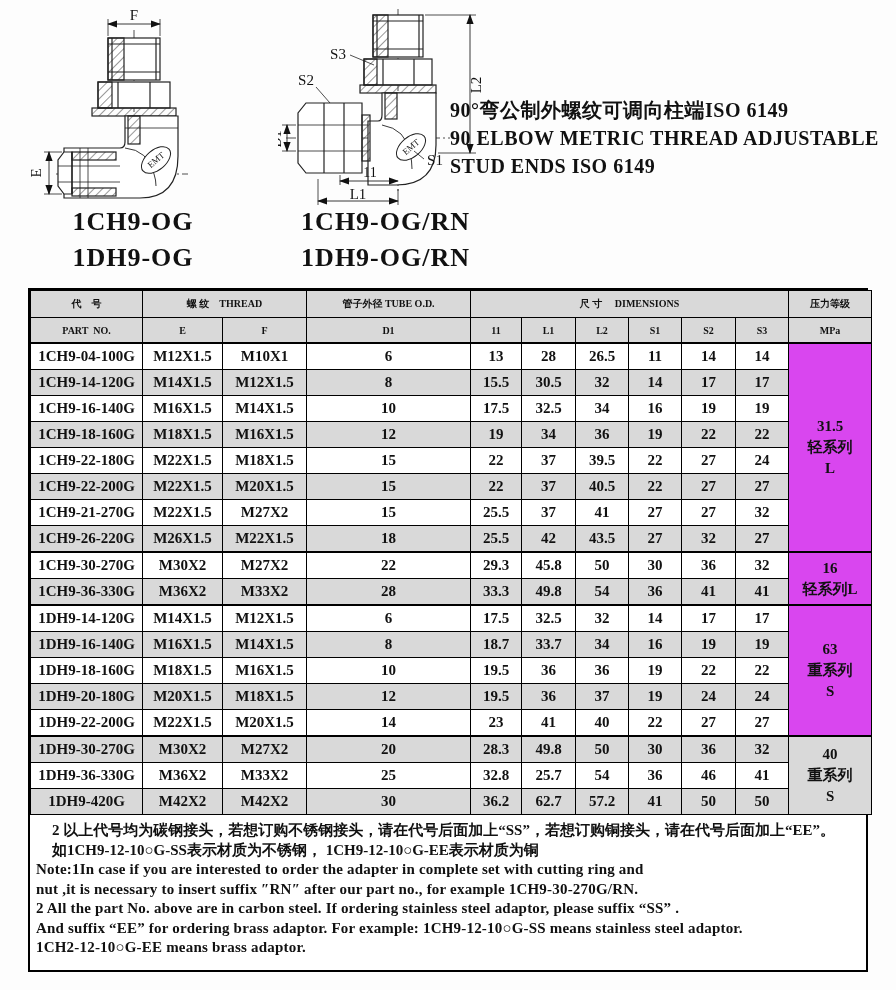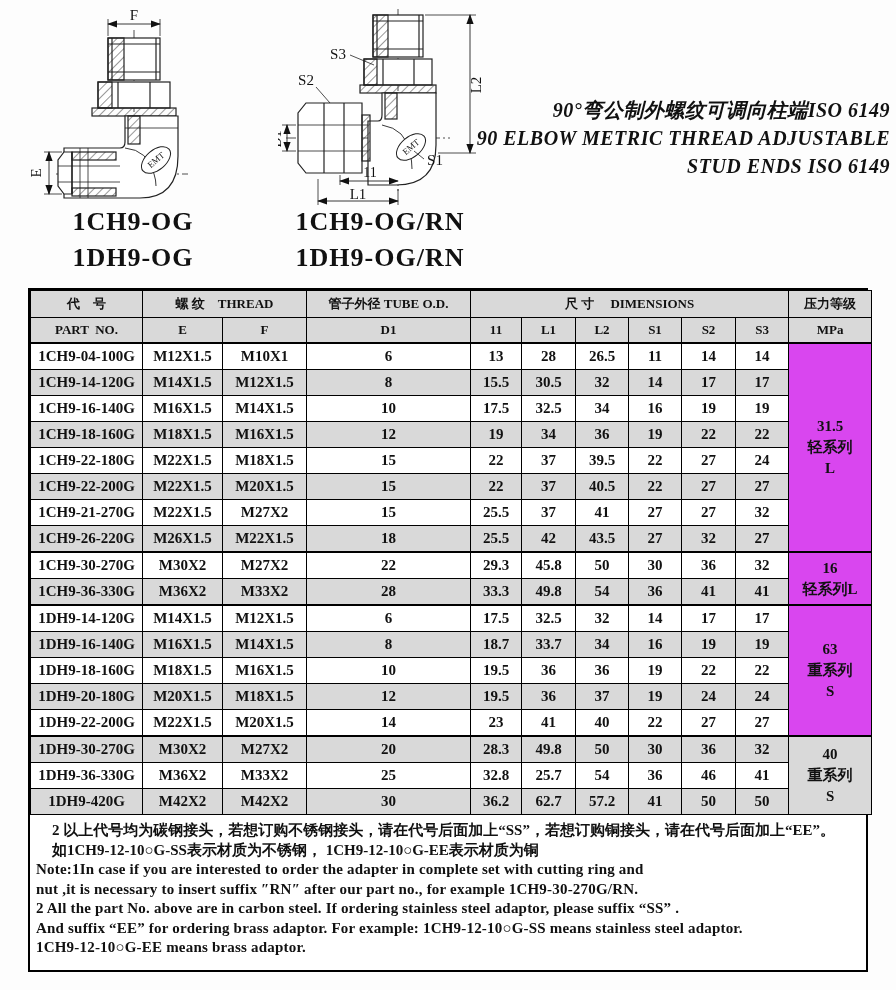--- a/index.html
+++ b/index.html
@@ -2,36 +2,36 @@
 <html><head>
 <meta charset="utf-8">
 <style>
   html,body{margin:0;padding:0;background:#fff;}
   .page{
     position:relative;width:896px;height:990px;background:#fdfdfd;
     font-family:"Liberation Serif","DejaVu Serif",serif;color:#111;overflow:hidden;
   }
   svg text{font-family:"Liberation Serif","DejaVu Serif",serif;fill:#111;}
   .title-block{
-    position:absolute;left:450px;top:96px;width:440px;text-align:right;
-    font-weight:bold;font-size:20px;line-height:28px;letter-spacing:.5px;font-style:italic;
+    position:absolute;left:450px;top:96px;width:440px;text-align:left;
+    font-weight:bold;font-size:20px;line-height:28px;letter-spacing:.5px;
   }
   .models-left{position:absolute;left:48px;top:204px;width:170px;text-align:center;}
-  .models-right{position:absolute;left:290px;top:204px;width:180px;text-align:center;}
+  .models-right{position:absolute;left:290px;top:204px;width:180px;text-align:right;}
   .model{font-weight:bold;font-size:26px;line-height:36px;letter-spacing:1px;font-family:Liberation Serif, serif;}
   .sheet{
     position:absolute;left:28px;top:288px;width:840px;height:684px;
     border:2px solid #000;box-sizing:border-box;background:#fff;
   }
   table.spec{border-collapse:collapse;table-layout:fixed;width:100%;}
   table.spec th,table.spec td{
     border:1px solid #000;text-align:center;vertical-align:middle;
     font-weight:bold;padding:0;overflow:hidden;
   }
-  table.spec thead th{background:#d9d9d9;font-size:13px;white-space:pre;}
+  table.spec thead th{background:#d9d9d9;font-size:10px;white-space:pre;}
   table.spec thead tr.h1 th{height:26px;}
   table.spec thead tr.h2 th{height:24px;border-bottom-width:2px;}
   table.spec tbody td{height:25px;font-size:15px;background:#fff;}
   table.spec tbody tr.shade td{background:#d9d9d9;}
   table.spec tbody tr.group-start td{border-top-width:2px;}
   table.spec tbody td.pressure{background:#d946ef;line-height:21px;font-size:15px;}
   .notes{
     padding:6px 8px 0 6px;font-weight:bold;font-size:15px;line-height:19.5px;
     color:#111;
   }
@@ -454,17 +454,17 @@
         </tbody>
     </table>
 
     <div class="notes">
       <div class="indent">2 以上代号均为碳钢接头，若想订购不锈钢接头，请在代号后面加上“SS”，若想订购铜接头，请在代号后面加上“EE”。</div>
       <div class="indent">如1CH9-12-10○G-SS表示材质为不锈钢， 1CH9-12-10○G-EE表示材质为铜</div>
       <div class="en">Note:1In case if you are interested to order the adapter in complete set with cutting ring and</div>
       <div class="en">nut ,it is necessary to insert suffix ″RN″ after our part no., for example 1CH9-30-270G/RN.</div>
       <div class="en">2 All the part No. above are in carbon steel. If ordering stainless steel adaptor, please suffix “SS” .</div>
       <div class="en">And suffix “EE” for ordering brass adaptor. For example: 1CH9-12-10○G-SS  means stainless steel adaptor.</div>
-      <div class="en">1CH9-12-10○G-EE means brass adaptor.</div>
+      <div class="en">1CH2-12-10○G-EE means brass adaptor.</div>
     </div>
   </div>
 
 </div>
 
 </body></html>

